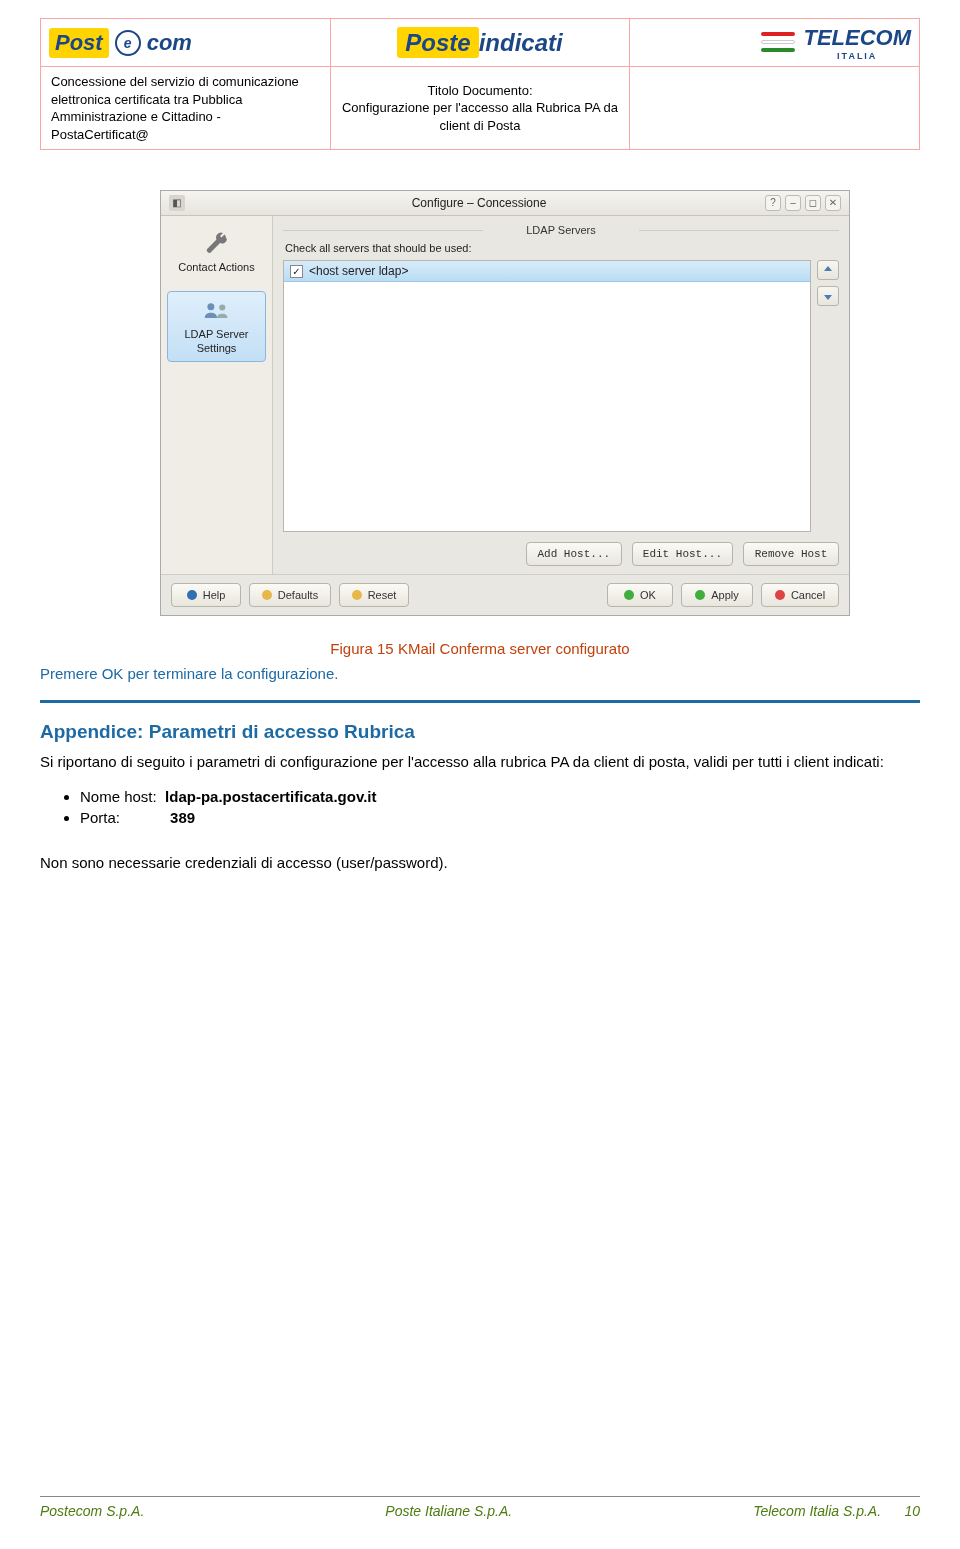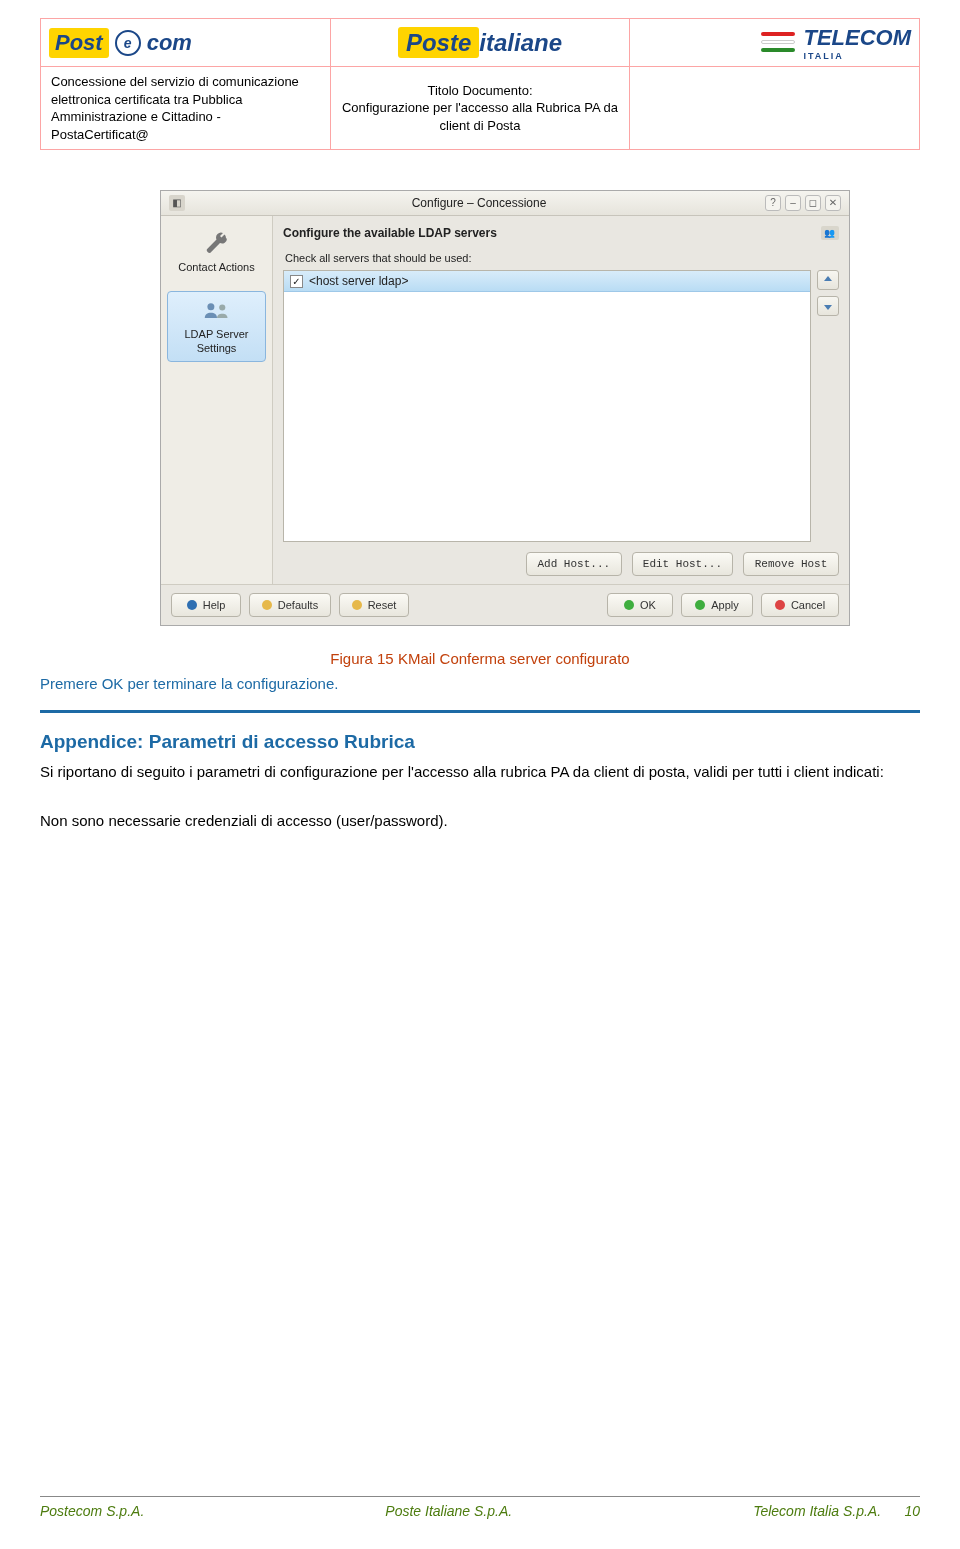--- a/index.html
+++ b/index.html
@@ -58,21 +58,21 @@
     width: 34px; height: 22px; position: relative;
   }
   .logo-telecom .wave span {
     position: absolute; left: 0; right: 0; height: 4px; border-radius: 2px;
   }
   .logo-telecom .wave .r { background: #d22; top: 0; }
   .logo-telecom .wave .w { background: #fff; top: 8px; border: 1px solid #ccc; }
   .logo-telecom .wave .g { background: #2a8a2a; top: 16px; }
   .logo-telecom small {
     display: block; font-size: 9px; letter-spacing: 2px; font-style: normal;
-    text-align: left; color: #1b4788;
+    text-align: center; color: #1b4788;
   }
 
   
   .screenshot {
     margin: 40px 0 12px 120px;
     width: 690px;
     border: 1px solid #aaa;
     background: #e9e7e1;
     font-size: 12px;
     color: #222;
@@ -210,21 +210,21 @@
         <tr class="logo-row">
       <td style="width:33%;">
         <div class="logo-postecom">
           <span class="box">Post</span>
               <span class="e">e</span>
               <span style="font-style:italic;">com</span>
         </div>
       </td>
       <td style="width:34%; text-align:center;">
         <div class="logo-posteitaliane">
-          <span class="yellow">Poste</span><span>italiane</span>
+          <span class="yellow">Poste</span><span>indicati</span>
         </div>
       </td>
       <td style="width:33%;">
         <div class="logo-telecom">
           <div class="wave">
                 <span class="r"></span>
                 <span class="w"></span>
                 <span class="g"></span>
               </div>
           <div>
@@ -272,24 +272,21 @@
                 <circle cx="9" cy="7" r="4" fill="#6b8fb5"></circle>
                 <path fill="#6b8fb5" d="M2 20c0-4 3-6 7-6s7 2 7 6z"></path>
                 <circle cx="22" cy="8" r="3.5" fill="#9aa"></circle>
                 <path fill="#9aa" d="M16 20c0-3.5 2.5-5 6-5s6 1.5 6 5z"></path>
               </svg>
           </div>
           <div>LDAP Server Settings</div>
         </div>
       </div>
       <div class="main-pane">
-        <div class="pane-title">
-          <span>Configure the available LDAP servers</span>
-          <span class="corner-icon">👥</span>
-        </div>
+        <div class="group-label">LDAP Servers</div>
         <div class="hint">Check all servers that should be used:</div>
         <div class="list-area">
           <div class="list">
             <div class="list-row">
               <span class="chk">✓</span>
               <span>&lt;host server ldap&gt;</span>
             </div>
           </div>
           <div class="order-btns">
             <div class="ord-btn">
@@ -351,20 +348,28 @@
 
   <div class="caption">Figura 15 KMail Conferma server configurato</div>
 
   <div class="body-text">Premere OK per terminare la configurazione.</div>
 
   <div class="rule"></div>
 
   <div class="h2">Appendice: Parametri di accesso Rubrica</div>
   <div class="para">Si riportano di seguito i parametri di configurazione per l'accesso alla rubrica PA da client di posta, validi per tutti i client indicati:</div>
 
+  <ul class="params">
+    <li>
+      <span>Nome host:</span>&nbsp;&nbsp;<b>ldap-pa.postacertificata.gov.it</b>
+    </li>
+    <li>
+      <span>Porta:</span>&nbsp;&nbsp;&nbsp;&nbsp;&nbsp;&nbsp;&nbsp;&nbsp;&nbsp;&nbsp;&nbsp;&nbsp;<b>389</b>
+    </li>
+  </ul>
 
   <div class="note">Non sono necessarie credenziali di accesso (user/password).</div>
 </div>
 
 <div class="footer">
   <span>Postecom  S.p.A.</span>
   <span>Poste Italiane S.p.A.</span>
   <span>
     <span>Telecom Italia S.p.A.</span>
     &nbsp;&nbsp;&nbsp;&nbsp;

